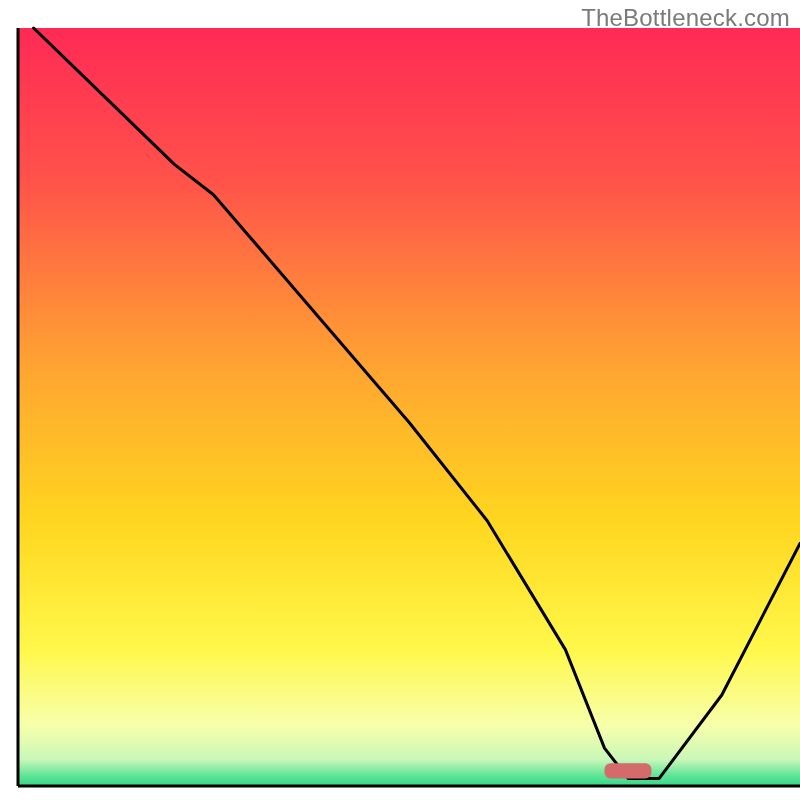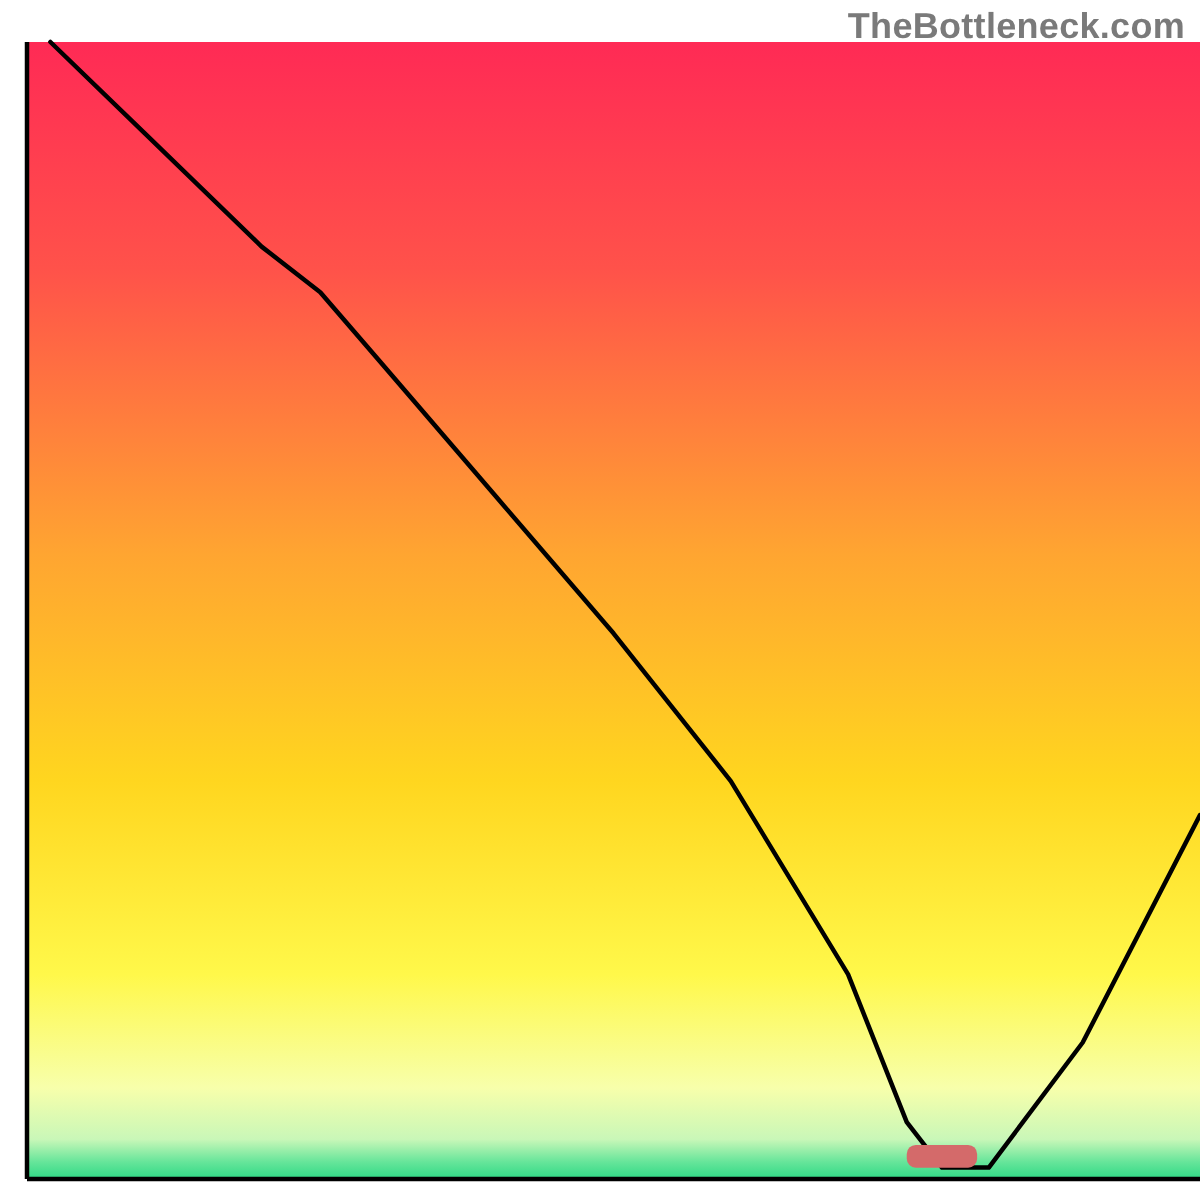--- a/index.html
+++ b/index.html
@@ -14,21 +14,21 @@
   .container {
     position: relative;
     width: 800px;
     height: 800px;
   }
   .watermark {
     position: absolute;
     top: 4px;
     right: 10px;
     font-size: 24px;
-    font-weight: bold;
+    font-weight: normal;
     color: #7a7a7a;
     z-index: 10;
     letter-spacing: 0.2px;
   }
   svg {
     display: block;
   }
 </style>
 </head>
 <body>

